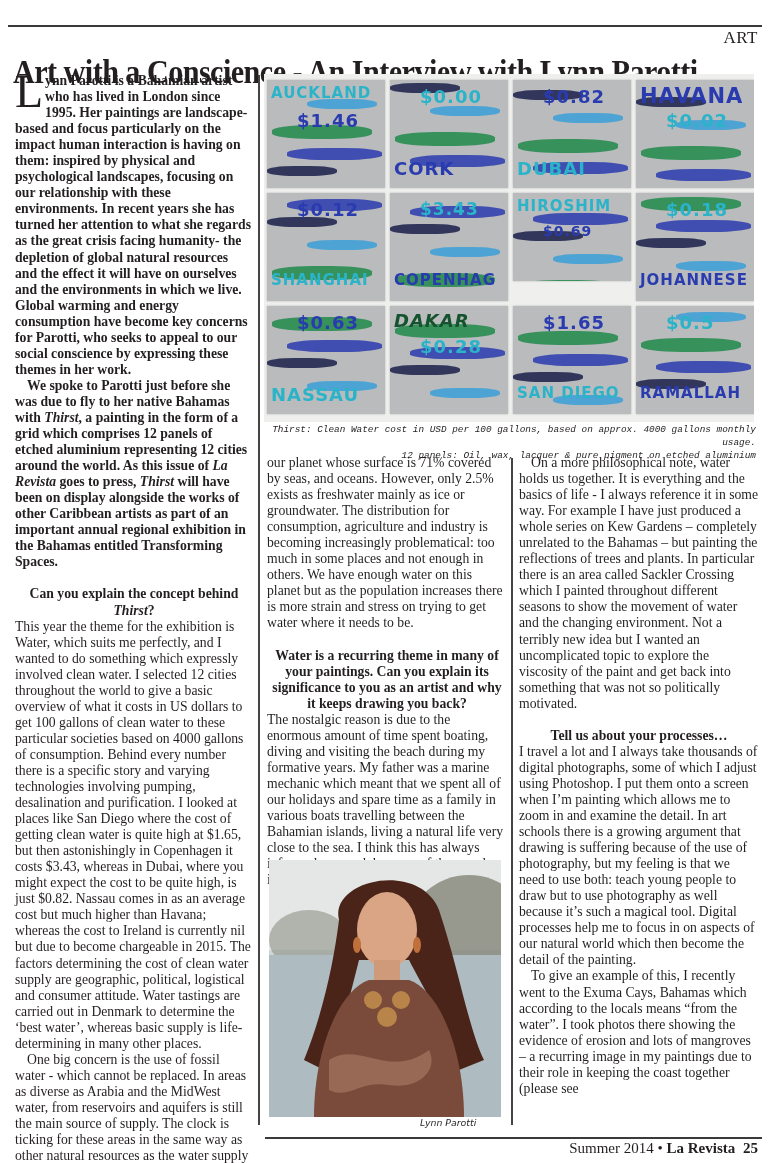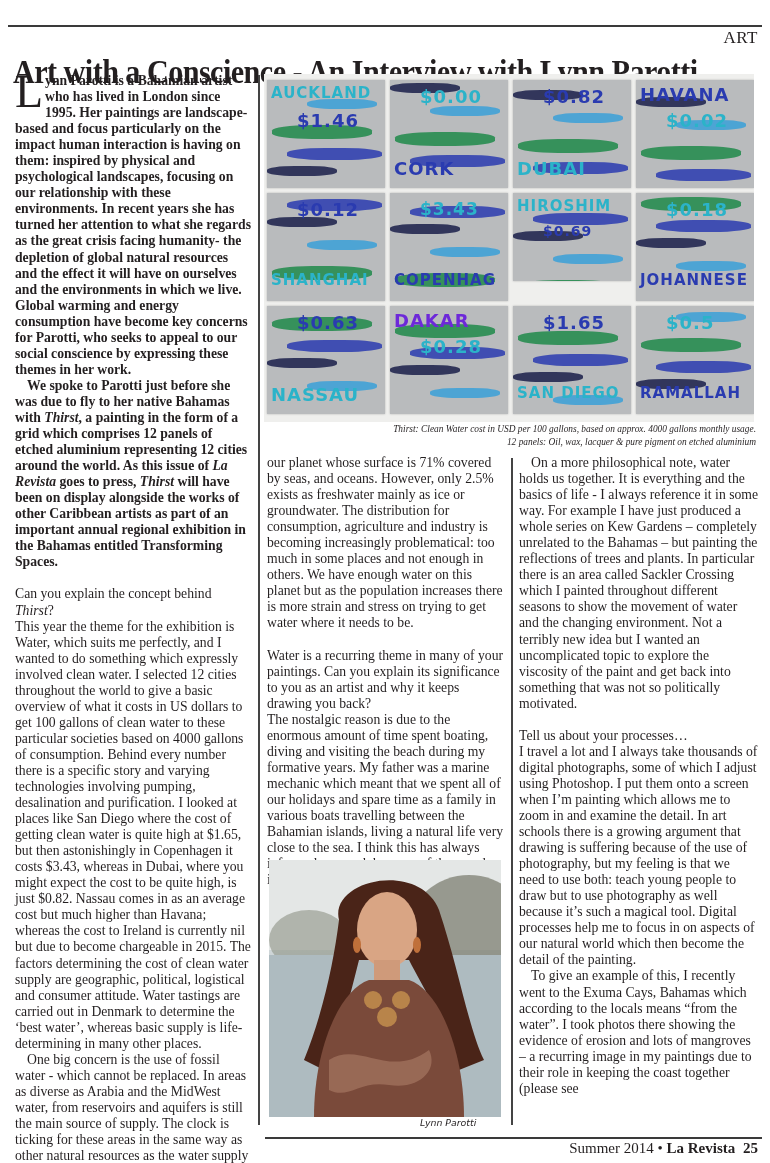--- a/index.html
+++ b/index.html
@@ -21,21 +21,21 @@
   .col {
     position: absolute; font-size: 13.7px; line-height: 16.05px; text-align: left;
   }
   .col p { margin: 0; }
   .col1 { left: 15px; top: 73px; width: 238px; }
   .col1 .intro { font-weight: bold; }
   .dropcap {
     float: left; font-size: 46px; line-height: 34px; margin: 2px 2px 0 0; font-weight: normal;
   }
   .indent { text-indent: 12px; }
-  .q { font-weight: normal; margin-top: 16px !important; }
+  .q { font-weight: bold; margin-top: 16px !important; text-align: center; }
   .vrule1 { position: absolute; left: 258px; top: 75px; width: 2px; height: 1050px; background: #444; }
   .vrule2 { position: absolute; left: 511px; top: 458px; width: 2px; height: 667px; background: #444; }
   .col2 { left: 267px; top: 455px; width: 240px; }
   .col3 { left: 519px; top: 455px; width: 240px; }
   .painting {
     position: absolute; left: 264px; top: 74px; width: 490px; height: 348px;
     background: #efefed; overflow: hidden;
   }
   .panel {
     position: absolute; background: #b9bbbd; overflow: hidden;
@@ -43,21 +43,21 @@
   }
   .panel .city, .panel .price {
     position: absolute; font-family: "DejaVu Sans", sans-serif; font-weight: bold;
     letter-spacing: 1px; white-space: nowrap;
   }
   .panel .stroke {
     position: absolute; border-radius: 40%; opacity: 0.85;
   }
   .caption-paint {
     position: absolute; right: 14px; top: 423px; width: 500px; text-align: right;
-    font-family: Liberation Serif, serif; font-style: italic; font-size: 9.4px; line-height: 13px;
+    font-family: Liberation Mono, monospace; font-style: italic; font-size: 9.4px; line-height: 13px;
     color: #231f20;
   }
   .portrait {
     position: absolute; left: 269px; top: 860px; width: 232px; height: 257px; overflow: hidden;
     background: linear-gradient(180deg, #dfe3e4 0%, #cfd6d8 35%, #b8c3c7 60%, #a9b6bb 100%);
   }
   .caption-portrait {
     position: absolute; left: 420px; top: 1117px; width: 78px; 
     font-family: "DejaVu Sans", sans-serif; font-style: italic; font-size: 9.4px; color: #231f20;
   }
@@ -108,21 +108,21 @@
         <div class="stroke" style="top: 10px; left: 0px; width: 70px; height: 10px; background: rgb(26, 31, 74);"></div>
         <div class="stroke" style="top: 33px; left: 40px; width: 70px; height: 10px; background: rgb(58, 160, 216);"></div>
         <div class="city" style="font-size: 18px; color: rgb(43, 179, 201); top: 78px; left: 4px;">DUBAI</div>
         <div class="price" style="font-size: 18px; color: rgb(42, 59, 176); top: 6px; left: 30px;">$0.82</div>
       </div>
       <div class="panel" style="left: 372px; top: 6px; width: 118px; height: 108px;">
         <div class="stroke" style="top: 66px; left: 5px; width: 100px; height: 14px; background: rgb(31, 138, 74);"></div>
         <div class="stroke" style="top: 89px; left: 20px; width: 95px; height: 12px; background: rgb(42, 59, 176);"></div>
         <div class="stroke" style="top: 17px; left: 0px; width: 70px; height: 10px; background: rgb(26, 31, 74);"></div>
         <div class="stroke" style="top: 40px; left: 40px; width: 70px; height: 10px; background: rgb(58, 160, 216);"></div>
-        <div class="city" style="font-size: 18px; color: rgb(42, 59, 176); top: 4px; left: 4px;">HAVANA</div>
+        <div class="city" style="font-size: 21px; color: rgb(42, 59, 176); top: 4px; left: 4px;">HAVANA</div>
         <div class="price" style="font-size: 18px; color: rgb(43, 179, 201); top: 30px; left: 30px;">$0.02</div>
       </div>
       <div class="panel" style="left: 3px; top: 119px; width: 118px; height: 108px;">
         <div class="stroke" style="top: 73px; left: 5px; width: 100px; height: 14px; background: rgb(31, 138, 74);"></div>
         <div class="stroke" style="top: 6px; left: 20px; width: 95px; height: 12px; background: rgb(42, 59, 176);"></div>
         <div class="stroke" style="top: 24px; left: 0px; width: 70px; height: 10px; background: rgb(26, 31, 74);"></div>
         <div class="stroke" style="top: 47px; left: 40px; width: 70px; height: 10px; background: rgb(58, 160, 216);"></div>
         <div class="city" style="font-size: 15px; color: rgb(43, 179, 201); top: 78px; left: 4px;">SHANGHAI</div>
         <div class="price" style="font-size: 18px; color: rgb(42, 59, 176); top: 6px; left: 30px;">$0.12</div>
       </div>
@@ -156,21 +156,21 @@
         <div class="stroke" style="top: 52px; left: 0px; width: 70px; height: 10px; background: rgb(26, 31, 74);"></div>
         <div class="stroke" style="top: 75px; left: 40px; width: 70px; height: 10px; background: rgb(58, 160, 216);"></div>
         <div class="city" style="font-size: 18px; color: rgb(43, 179, 201); top: 78px; left: 4px;">NASSAU</div>
         <div class="price" style="font-size: 18px; color: rgb(42, 59, 176); top: 6px; left: 30px; text-align: right;">$0.63</div>
       </div>
       <div class="panel" style="left: 126px; top: 232px; width: 118px; height: 108px;">
         <div class="stroke" style="top: 18px; left: 5px; width: 100px; height: 14px; background: rgb(31, 138, 74);"></div>
         <div class="stroke" style="top: 41px; left: 20px; width: 95px; height: 12px; background: rgb(42, 59, 176);"></div>
         <div class="stroke" style="top: 59px; left: 0px; width: 70px; height: 10px; background: rgb(26, 31, 74);"></div>
         <div class="stroke" style="top: 82px; left: 40px; width: 70px; height: 10px; background: rgb(58, 160, 216);"></div>
-        <div class="city" style="font-size: 18px; color: #6d28d9; top: 4px; left: 4px;">DAKAR</div>
+        <div class="city" style="font-size: 18px; color: #14532d; top: 4px; left: 4px; font-style: italic;">DAKAR</div>
         <div class="price" style="font-size: 18px; color: rgb(43, 179, 201); top: 30px; left: 30px;">$0.28</div>
       </div>
       <div class="panel" style="left: 249px; top: 232px; width: 118px; height: 108px;">
         <div class="stroke" style="top: 25px; left: 5px; width: 100px; height: 14px; background: rgb(31, 138, 74);"></div>
         <div class="stroke" style="top: 48px; left: 20px; width: 95px; height: 12px; background: rgb(42, 59, 176);"></div>
         <div class="stroke" style="top: 66px; left: 0px; width: 70px; height: 10px; background: rgb(26, 31, 74);"></div>
         <div class="stroke" style="top: 89px; left: 40px; width: 70px; height: 10px; background: rgb(58, 160, 216);"></div>
         <div class="city" style="font-size: 15px; color: rgb(43, 179, 201); top: 78px; left: 4px;">SAN DIEGO</div>
         <div class="price" style="font-size: 18px; color: rgb(42, 59, 176); top: 6px; left: 30px;">$1.65</div>
       </div>

